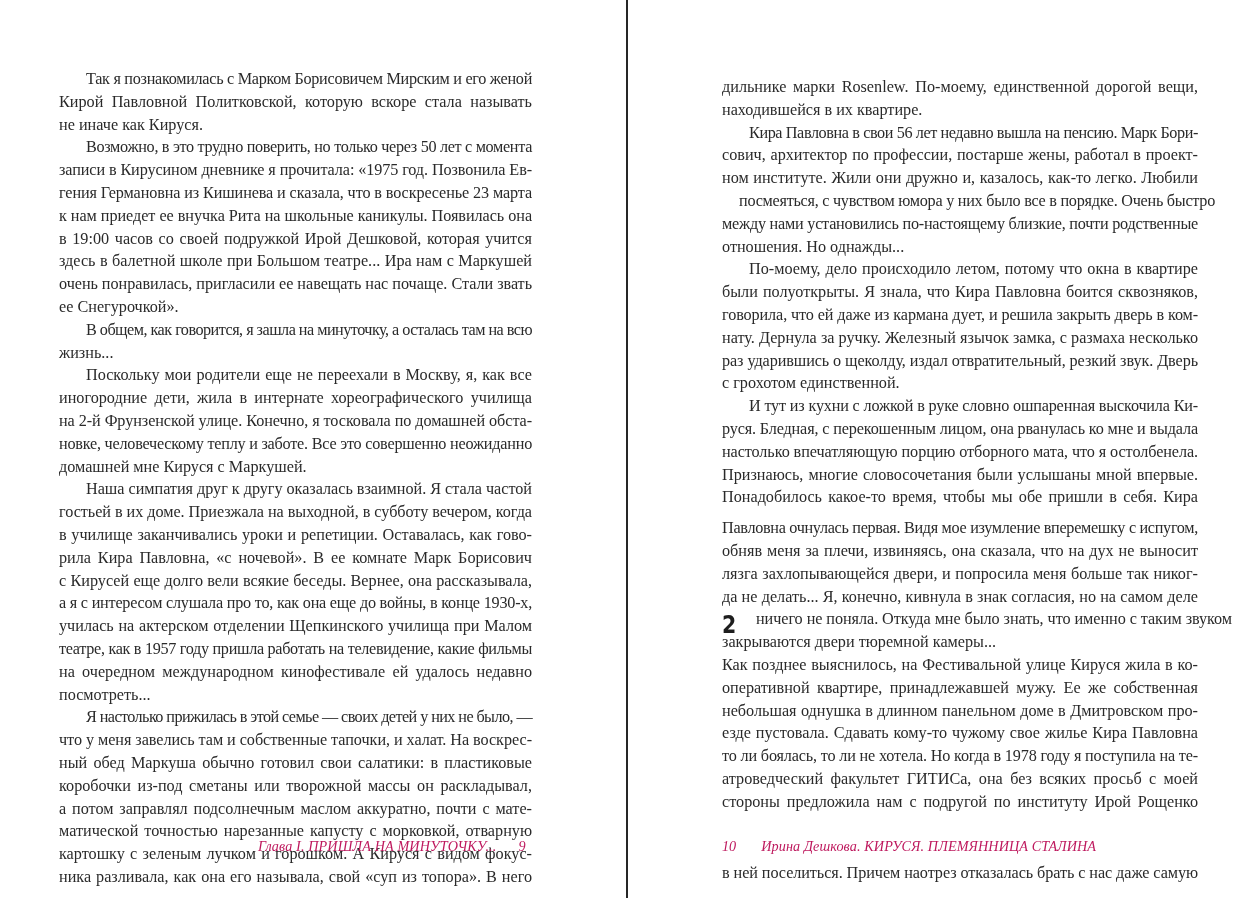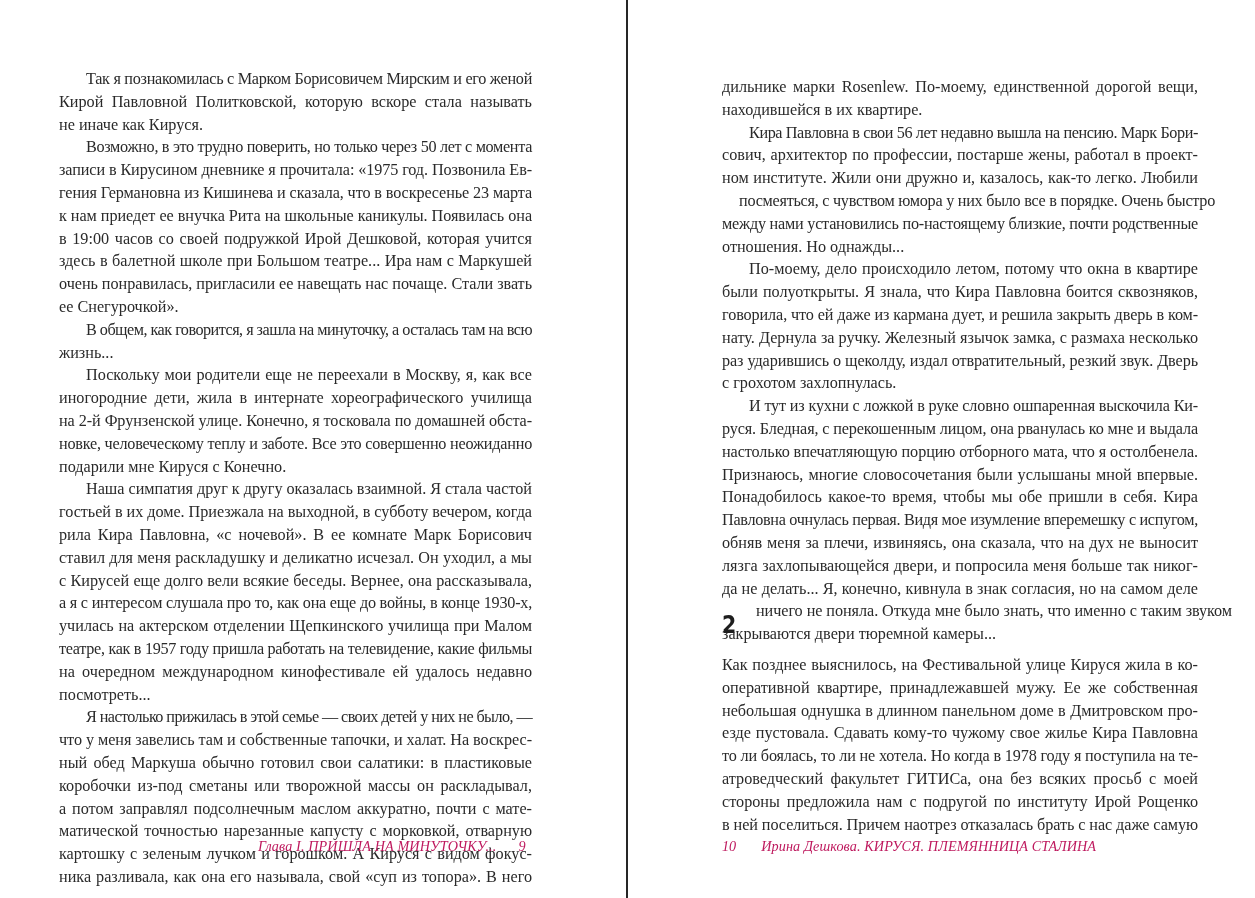--- a/index.html
+++ b/index.html
@@ -99,25 +99,25 @@
         <span class="line">в 19:00 часов со своей подружкой Ирой Дешковой, которая учится</span>
         <span class="line">здесь в балетной школе при Большом театре... Ира нам с Маркушей</span>
         <span class="line" style="letter-spacing: -0.037px;">очень понравилась, пригласили ее навещать нас почаще. Стали звать</span>
         <span class="line last">ее Снегурочкой».</span>
         <span class="line indent" style="letter-spacing: -0.518px;">В общем, как говорится, я зашла на минуточку, а осталась там на всю</span>
         <span class="line last">жизнь...</span>
         <span class="line indent">Поскольку мои родители еще не переехали в Москву, я, как все</span>
         <span class="line">иногородние дети, жила в интернате хореографического училища</span>
         <span class="line" style="letter-spacing: -0.063px;">на 2-й  Фрунзенской улице. Конечно, я тосковала по домашней обста-</span>
         <span class="line" style="letter-spacing: -0.224px;">новке, человеческому теплу и заботе. Все это совершенно неожиданно</span>
-        <span class="line last">подарили мне Кируся с Конечно.</span>
+        <span class="line last">домашней мне Кируся с Маркушей.</span>
         <span class="line indent" style="letter-spacing: -0.022px;">Наша симпатия друг к другу оказалась взаимной. Я стала частой</span>
         <span class="line" style="letter-spacing: -0.038px;">гостьей в их доме. Приезжала на выходной, в субботу вечером, когда</span>
+        <span class="line">в училище заканчивались уроки и репетиции. Оставалась, как гово-</span>
         <span class="line">рила Кира Павловна, «с ночевой». В ее комнате Марк Борисович</span>
-        <span class="line">ставил для меня раскладушку и деликатно исчезал. Он уходил, а мы</span>
         <span class="line">с Кирусей еще долго вели всякие беседы. Вернее, она рассказывала,</span>
         <span class="line" style="letter-spacing: -0.218px;">а я с интересом слушала про то, как она еще до войны, в конце 1930-х,</span>
         <span class="line">училась на актерском отделении Щепкинского училища при Малом</span>
         <span class="line" style="letter-spacing: -0.31px;">театре, как в 1957 году пришла работать на телевидение, какие фильмы</span>
         <span class="line">на очередном международном кинофестивале ей удалось недавно</span>
         <span class="line last">посмотреть...</span>
         <span class="line indent" style="letter-spacing: -0.576px;">Я настолько прижилась в этой семье — своих детей у них не было, —</span>
         <span class="line" style="letter-spacing: -0.049px;">что у меня завелись там и собственные тапочки, и халат. На воскрес-</span>
         <span class="line">ный обед Маркуша обычно готовил свои салатики: в пластиковые</span>
         <span class="line">коробочки из-под сметаны или творожной массы он раскладывал,</span>
@@ -141,42 +141,42 @@
         <span class="line">сович, архитектор по профессии, постарше жены, работал в проект-</span>
         <span class="line">ном институте. Жили они дружно и, казалось, как-то легко. Любили</span>
         <span class="line" style="letter-spacing: -0.265px; margin-left: 17px;">посмеяться, с чувством юмора у них было все в порядке. Очень быстро</span>
         <span class="line" style="letter-spacing: -0.229px;">между нами установились по-настоящему близкие, почти родственные</span>
         <span class="line last">отношения. Но однажды...</span>
         <span class="line indent">По-моему, дело происходило летом, потому что окна в квартире</span>
         <span class="line">были полуоткрыты. Я знала, что Кира Павловна боится сквозняков,</span>
         <span class="line" style="letter-spacing: -0.102px;">говорила, что ей даже из кармана дует, и решила закрыть дверь в ком-</span>
         <span class="line">нату. Дернула за ручку. Железный язычок замка, с размаха несколько</span>
         <span class="line" style="letter-spacing: -0.084px;">раз ударившись о щеколду, издал отвратительный, резкий звук. Дверь</span>
-        <span class="line last">с грохотом захлопнулась.</span>
+        <span class="line last">с грохотом единственной.</span>
         <span class="line indent" style="letter-spacing: -0.167px;">И тут из кухни с ложкой в руке словно ошпаренная выскочила Ки-</span>
         <span class="line" style="letter-spacing: -0.146px;">руся. Бледная, с перекошенным лицом, она рванулась ко мне и выдала</span>
         <span class="line" style="letter-spacing: -0.081px;">настолько впечатляющую порцию отборного мата, что я остолбенела.</span>
         <span class="line">Признаюсь, многие словосочетания были услышаны мной впервые.</span>
         <span class="line">Понадобилось какое-то время, чтобы мы обе пришли в себя. Кира</span>
-        <span class="line" style="letter-spacing: -0.304px;">Павловна очнулась первая. Видя мое изумление вперемешку с испугом,</span>
+        <span class="line" style="letter-spacing: -0.304px; margin-top: 8px;">Павловна очнулась первая. Видя мое изумление вперемешку с испугом,</span>
         <span class="line">обняв меня за плечи, извиняясь, она сказала, что на дух не выносит</span>
         <span class="line">лязга захлопывающейся двери, и попросила меня больше так никог-</span>
         <span class="line">да не делать... Я, конечно, кивнула в знак согласия, но на самом деле</span>
         <span class="line" style="letter-spacing: -0.057px; margin-left: 34px;">ничего не поняла. Откуда мне было знать, что именно с таким звуком</span>
         <span class="line last">закрываются двери тюремной камеры...</span>
       </div>
     <div class="section-number">2</div>
     <div class="text-block bottom" id="right-bottom">
         <span class="line">Как позднее выяснилось, на Фестивальной улице Кируся жила в ко-</span>
         <span class="line">оперативной квартире, принадлежавшей мужу. Ее же собственная</span>
         <span class="line">небольшая однушка в длинном панельном доме в Дмитровском про-</span>
         <span class="line">езде пустовала. Сдавать кому-то чужому свое жилье Кира Павловна</span>
         <span class="line" style="letter-spacing: -0.161px;">то ли боялась, то ли не хотела. Но когда в 1978 году я поступила на те-</span>
         <span class="line">атроведческий факультет ГИТИСа, она без всяких просьб с моей</span>
         <span class="line">стороны предложила нам с подругой по институту Ирой Рощенко</span>
-        <span class="line" style="letter-spacing: -0.072px;">в ней поселиться. Причем наотрез отказалась брать с нас даже самую</span>
+        <span class="line" style="letter-spacing: -0.072px; margin-top: 48px;">в ней поселиться. Причем наотрез отказалась брать с нас даже самую</span>
       </div>
     <div class="running-footer">
       <span class="footer-page-num">10</span><span class="footer-title">Ирина Дешкова.  КИРУСЯ. ПЛЕМЯННИЦА СТАЛИНА</span>
     </div>
   </div>
 
 </div>
 
 </body></html>

